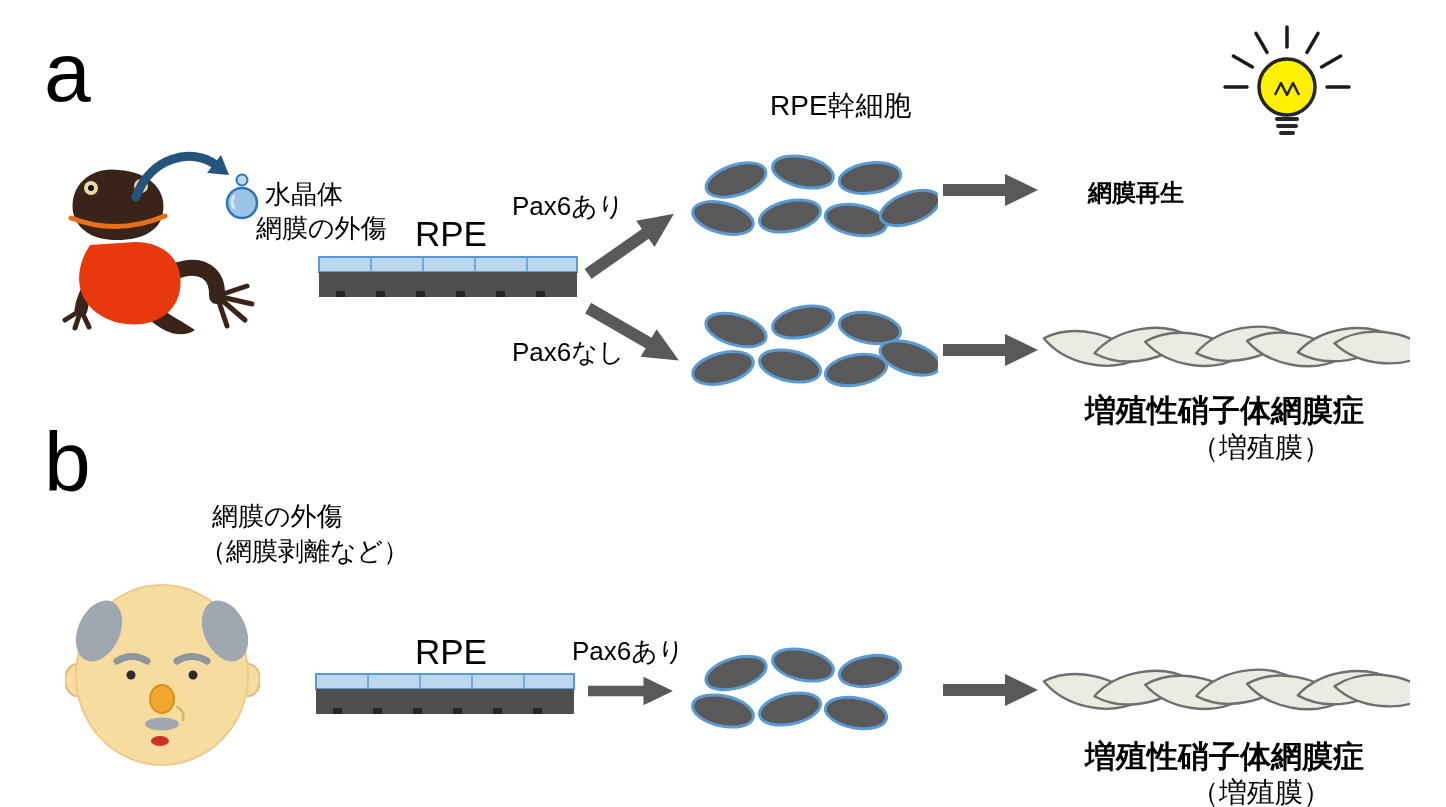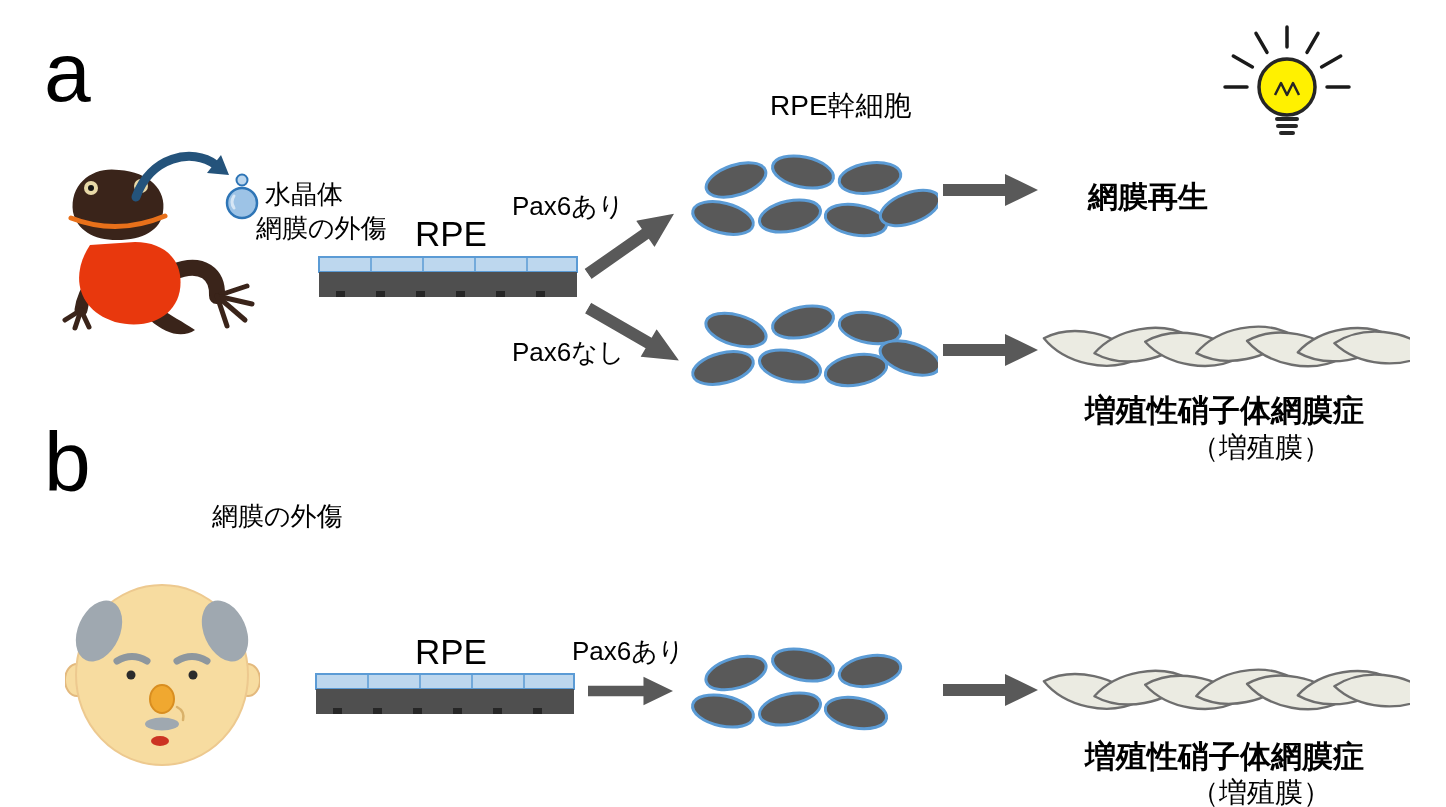--- a/index.html
+++ b/index.html
@@ -3,21 +3,21 @@
 <meta charset="utf-8">
 <style>
   html,body{margin:0;padding:0;background:#ffffff;}
   body{font-family:"Liberation Sans","DejaVu Sans",sans-serif;}
   .canvas{position:relative;width:1446px;height:807px;background:#ffffff;overflow:hidden;}
   .abs{position:absolute;}
   .t{position:absolute;white-space:nowrap;color:#000;line-height:1.25;}
   .s26{font-size:26px;}
   .s28{font-size:28px;margin-left:33px;}
   .s31{font-size:31px;}
-  .s34{font-size:30px;}
+  .s34{font-size:24px;}
   .s35{font-size:35px;}
   .bold{font-weight:bold;}
   .panel-letter{font-size:84px;line-height:1;color:#000;}
 </style>
 </head>
 <body>
 
 <div class="canvas">
 
   <div class="t panel-letter" style="left:44px;top:30px;">a</div>
@@ -160,20 +160,21 @@
       <path transform="translate(370,45) rotate(5)" d="M-52,0 C-24,-22 24,-22 52,0 C24,22 -24,22 -52,0 Z"></path>
     </g>
   </svg>
 
   <div class="t s31 bold" style="left:1085px;top:392px;">増殖性硝子体網膜症</div>
   <div class="t s28" style="left:1158px;top:430px;">（増殖膜）</div>
 
   <div class="t panel-letter" style="left:44px;top:420px;">b</div>
 
   <div class="t s26" style="left:212px;top:500px;">網膜の外傷</div>
+  <div class="t s26" style="left:200px;top:535px;">（網膜剥離など）</div>
 
   <svg class="abs" style="left:65px;top:575px;" width="195" height="195" viewBox="0 0 195 195">
     <ellipse cx="12" cy="105" rx="12" ry="16" fill="#F7DCA0" stroke="#E3B97E" stroke-width="2"></ellipse>
     <ellipse cx="183" cy="105" rx="12" ry="16" fill="#F7DCA0" stroke="#E3B97E" stroke-width="2"></ellipse>
     <ellipse cx="97" cy="100" rx="86" ry="90" fill="#F7DCA0" stroke="#EDC98F" stroke-width="2"></ellipse>
     <ellipse cx="34" cy="56" rx="21" ry="32" fill="#9FA8B0" transform="rotate(24 34 56)"></ellipse>
     <ellipse cx="160" cy="56" rx="21" ry="32" fill="#9FA8B0" transform="rotate(-24 160 56)"></ellipse>
     <g stroke="#8E979E" stroke-width="7" stroke-linecap="round" fill="none">
       <path d="M 52,86 Q 67,77 82,86"></path>
       <path d="M 112,86 Q 127,77 142,86"></path>

